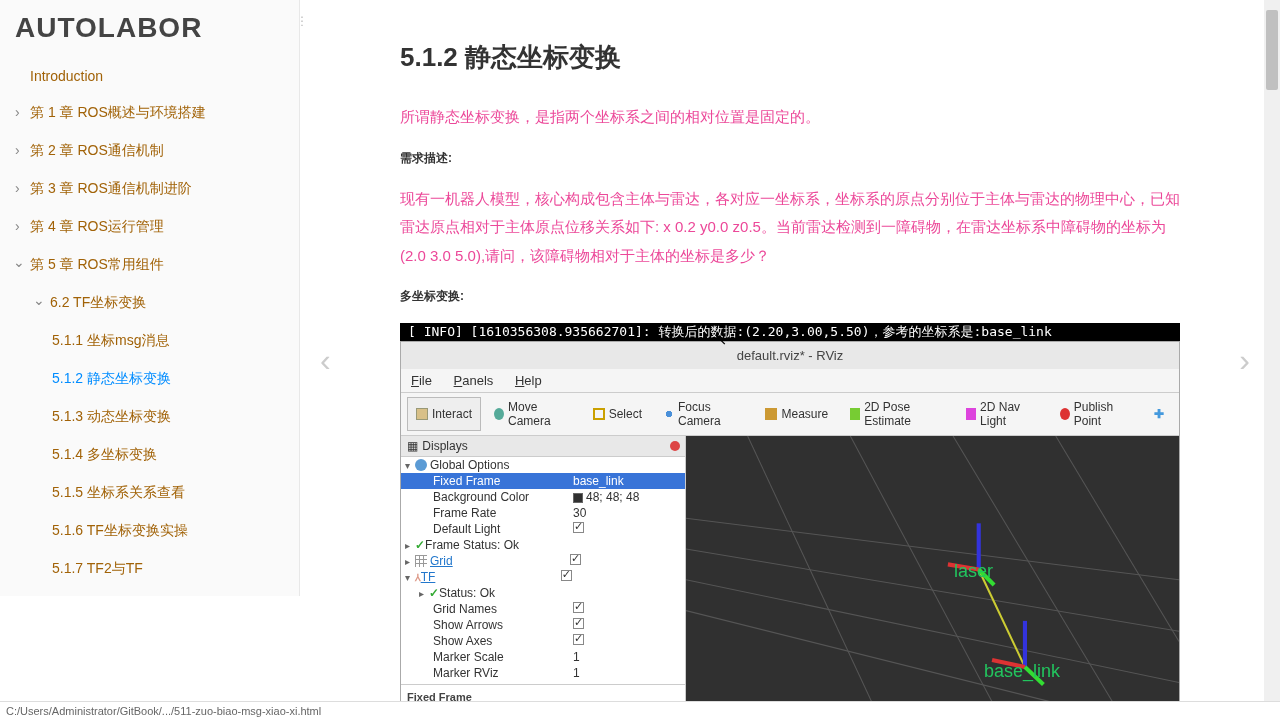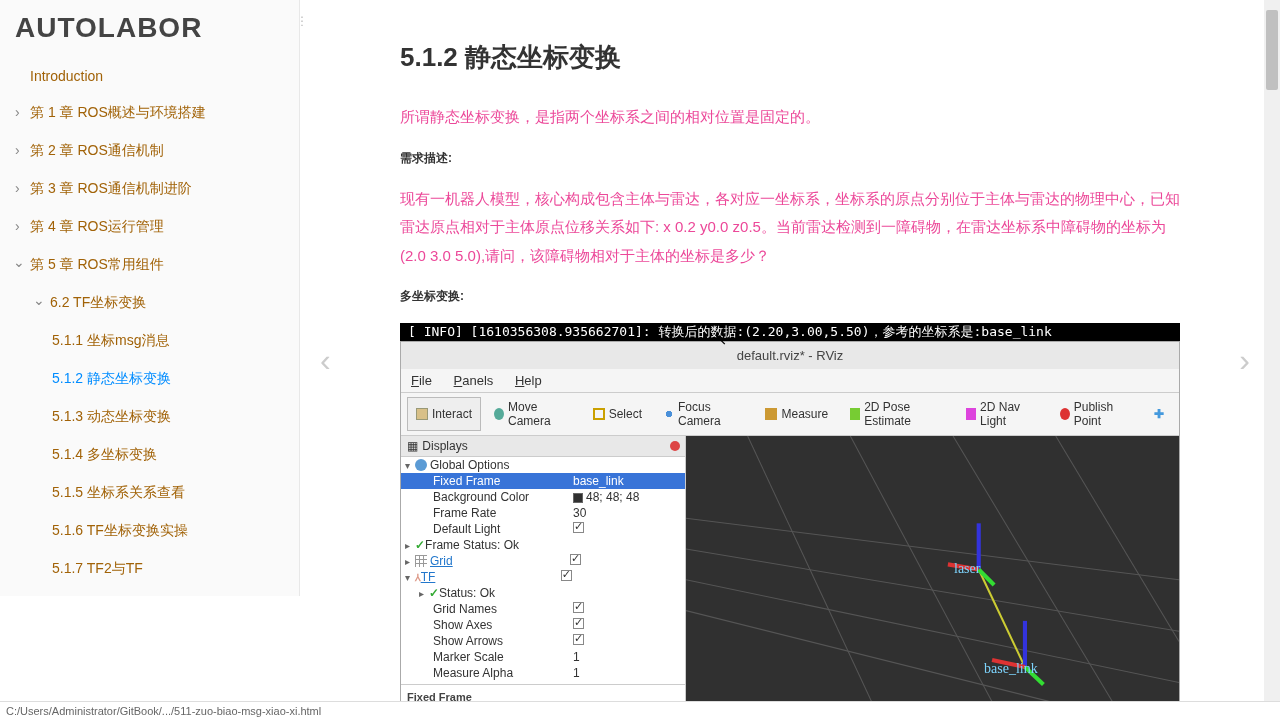--- a/index.html
+++ b/index.html
@@ -58,21 +58,21 @@
 .ico-check{color:#3a3;font-weight:700}
 .ico-grid{background:linear-gradient(#999 1px,transparent 1px),linear-gradient(90deg,#999 1px,transparent 1px);background-size:4px 4px}
 .ico-tf{color:#d98;font-weight:700;font-size:10px}
 .link{color:#2277cc;text-decoration:underline}
 .cb{width:11px;height:11px;border:1px solid #888;display:inline-block;background:#fff;position:relative}
 .cb.checked::after{content:"✓";position:absolute;top:-3px;left:0;font-size:11px;color:#333}
 .disp-footer{background:#fff;border-top:1px solid #ccc;padding:6px;font-size:11px;color:#444}
 .disp-footer b{display:block;margin-bottom:3px}
 .viewport{flex:1;background:#303030;position:relative;overflow:hidden}
 .grid3d{position:absolute;inset:0}
-.vp-label{position:absolute;color:#7dd3fc;font-size:14px;font-family:Liberation Serif, serif}
+.vp-label{position:absolute;color:#22c55e;font-size:18px;font-family:Liberation Sans, sans-serif}
 .nav-arrow{position:absolute;top:50%;font-size:32px;color:#ccc;cursor:pointer;transform:translateY(-50%)}
 .nav-arrow.left{left:320px}
 .nav-arrow.right{right:30px}
 .status-bar{position:absolute;bottom:0;left:0;right:0;background:#fff;border-top:1px solid #ddd;font-size:11px;color:#666;padding:3px 6px}
 .scrollbar{position:absolute;right:0;top:0;width:16px;height:720px;background:#f0f0f0}
 .scroll-thumb{position:absolute;right:2px;top:10px;width:12px;height:80px;background:#c0c0c0;border-radius:2px}
 .cursor{position:absolute;left:714px;top:330px;font-size:16px;color:#000;pointer-events:none}
 .color-sw{width:10px;height:10px;background:#303030;border:1px solid #666;display:inline-block;vertical-align:middle;margin-right:3px}
 </style>
 </head>
@@ -207,36 +207,36 @@
                 <span class="ico-check">✓</span> 
                 <span class="tree-key">Status: Ok</span>
               </div>
             <div class="tree-row">
                 <span class="tree-indent" style="width:28px"></span>
                 <span class="tree-key">Grid Names</span>
                 <span class="tree-val"><span class="cb checked"></span></span>
               </div>
             <div class="tree-row">
                 <span class="tree-indent" style="width:28px"></span>
+                <span class="tree-key">Show Arrows</span>
+                <span class="tree-val"><span class="cb checked"></span></span>
+              </div>
+            <div class="tree-row">
+                <span class="tree-indent" style="width:28px"></span>
                 <span class="tree-key">Show Axes</span>
-                <span class="tree-val"><span class="cb checked"></span></span>
-              </div>
-            <div class="tree-row">
-                <span class="tree-indent" style="width:28px"></span>
-                <span class="tree-key">Show Arrows</span>
                 <span class="tree-val"><span class="cb checked"></span></span>
               </div>
             <div class="tree-row">
                 <span class="tree-indent" style="width:28px"></span>
                 <span class="tree-key">Marker Scale</span>
                 <span class="tree-val">1</span>
               </div>
             <div class="tree-row">
                 <span class="tree-indent" style="width:28px"></span>
-                <span class="tree-key">Measure Alpha</span>
+                <span class="tree-key">Marker RViz</span>
                 <span class="tree-val">1</span>
               </div>
             <div class="tree-row">
                 <span class="tree-indent" style="width:28px"></span>
                 <span class="tree-key">Update Interval</span>
                 <span class="tree-val">0</span>
               </div>
 
           </div>
           <div class="disp-footer">

